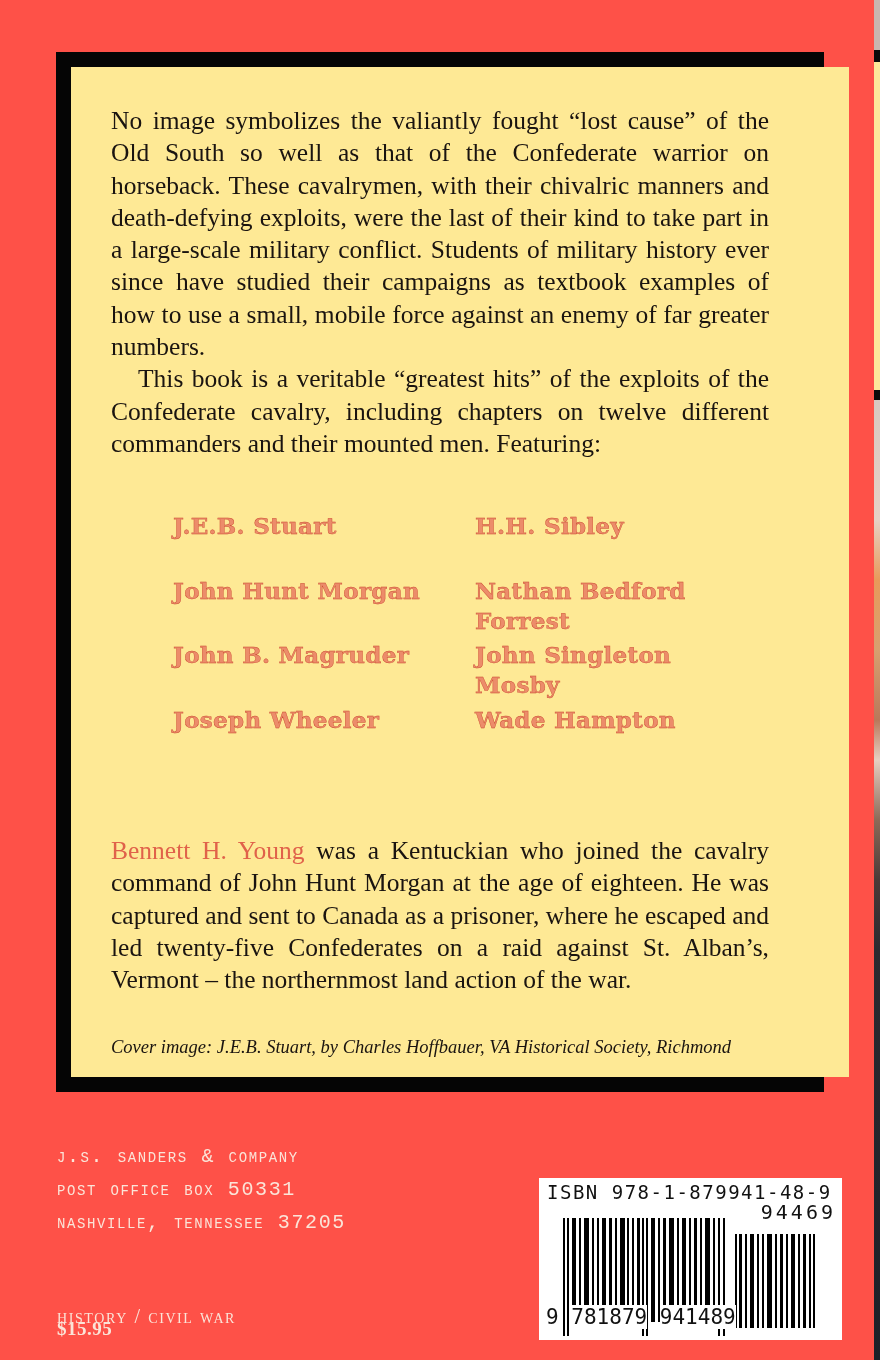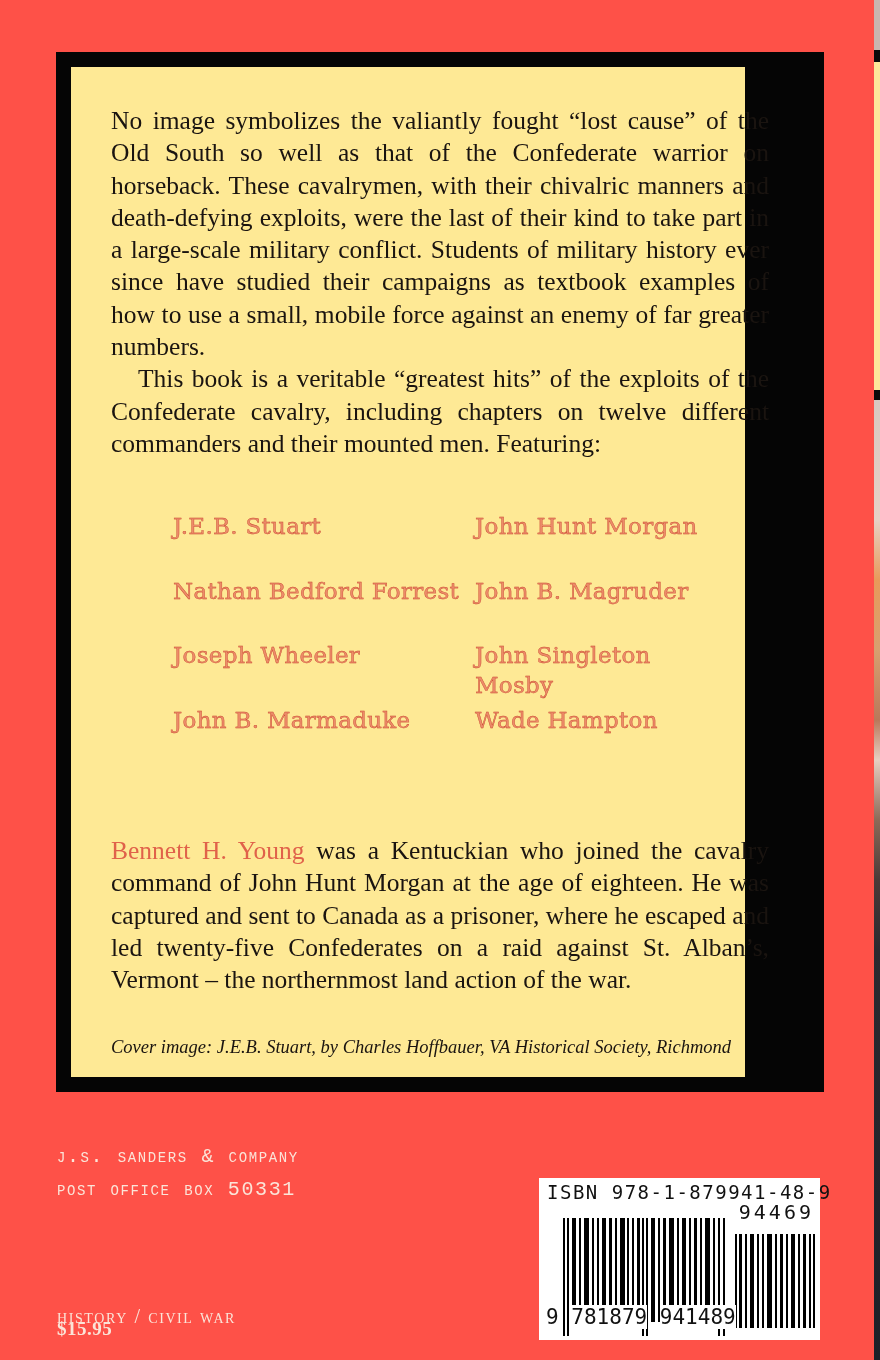--- a/index.html
+++ b/index.html
@@ -11,36 +11,36 @@
   .cover { position: absolute; left: 0; top: 0; width: 874px; height: 1360px; background: #fe5148; }
 
   
   .spine { position: absolute; left: 874px; top: 0; width: 6px; height: 1360px;
     background: linear-gradient(180deg, #c9b6b0 0px, #c9b6b0 50px, #0a0a0a 50px, #0a0a0a 62px,
       #fde99a 62px, #fde99a 390px, #0a0a0a 390px, #0a0a0a 400px, #d8c8c0 400px, #e6d2c6 520px,
       #e89a5a 580px, #d7a070 650px, #b9785a 720px, #e6cfc2 760px, #8c6a58 820px, #4a3a38 880px,
       #2b2a30 950px, #1c2028 1360px); }
 
   .frame { position: absolute; left: 56px; top: 52px; width: 768px; height: 1040px; background: #050505; }
-  .panel { position: absolute; left: 15px; top: 15px; width: 646px; height: 1010px; background: #fee995; padding-left: 28px; }
+  .panel { position: absolute; left: 15px; top: 15px; width: 778px; height: 1010px; background: #fee995; }
 
   .body-text {
     position: absolute; left: 40px; top: 38px; width: 658px;
     color: #1a1410; font-size: 25.5px; line-height: 32.3px; text-align: justify;
   }
   .body-text p { margin: 0; }
   .body-text p.indent { text-indent: 27px; }
 
   .names {
     position: absolute; left: 102px; top: 444px; width: 560px;
     display: grid; grid-template-columns: 302px 258px; row-gap: 0;
   }
   .name {
     height: 64.5px; line-height: 30px;
-    color: #e0644a; font-size: 23px; font-weight: normal; letter-spacing: 0.3px;
+    color: #e0644a; font-size: 23px; font-weight: bold; letter-spacing: 0.3px;
     font-family: "DejaVu Serif", serif;
     -webkit-text-stroke: 0.4px #c8452e; color: #ec8c6a;
   }
 
   .bio {
     position: absolute; left: 40px; top: 768px; width: 658px;
     color: #1a1410; font-size: 25.5px; line-height: 32.3px; text-align: justify;
   }
   .bio .author { color: #e0624a; }
 
@@ -52,21 +52,21 @@
   .publisher {
     position: absolute; left: 57px; top: 1140px;
     color: #fbe4d8; font-size: 20px; letter-spacing: 1.6px; line-height: 33px;
     font-variant: small-caps; text-transform: lowercase;
   }
   .publisher div { font-variant: small-caps; font-family: Liberation Mono, monospace; }
   .category { position: absolute; left: 57px; top: 1272px; color: #fbe4d8; font-size: 20px; letter-spacing: 1.6px; font-variant: small-caps; text-transform: lowercase; margin-top: 33px; }
   .price { position: absolute; left: 57px; top: 1318px; color: #fbe4d8; font-size: 19px; letter-spacing: 0.5px; font-weight: bold; }
 
   .barcode-box {
-    position: absolute; left: 539px; top: 1178px; width: 281px; height: 162px; background: #ffffff;
+    position: absolute; left: 539px; top: 1178px; width: 303px; height: 162px; background: #ffffff;
   }
   .isbn-line { position: absolute; left: 8px; top: 3px; font-family: "DejaVu Sans Mono", monospace; font-size: 19px; color: #111; letter-spacing: 1.5px; white-space: nowrap; }
   .addon-digits { position: absolute; right: 6px; top: 22px; font-family: "DejaVu Sans Mono", monospace; font-size: 20px; color: #111; letter-spacing: 3px; }
   .bars-main { position: absolute; left: 24px; top: 40px; width: 164px; height: 118px; }
   .bars-addon { position: absolute; left: 196px; top: 56px; width: 80px; height: 94px; }
   .ean-digits { position: absolute; left: 7px; top: 127px; font-family: "DejaVu Sans Mono", monospace; font-size: 21px; color: #111; background: transparent; white-space: nowrap; }
   .ean-digits span { background: #fff; }
 </style>
 </head>
 <body>
@@ -76,38 +76,39 @@
   <div class="frame">
     <div class="panel">
 
       <div class="body-text">
         <p>No image symbolizes the valiantly fought “lost cause” of the Old South so well as that of the Confederate warrior on horseback. These cavalrymen, with their chivalric manners and death-defying exploits, were the last of their kind to take part in a large-scale military conflict. Students of military his­tory ever since have studied their campaigns as textbook examples of how to use a small, mobile force against an enemy of far greater numbers.</p>
         <p class="indent">This book is a veritable “greatest hits” of the exploits of the Confederate cavalry, including chapters on twelve different commanders and their mounted men. Featuring:</p>
       </div>
 
       <div class="names">
         <div class="name">J.E.B. Stuart</div>
+        <div class="name">H.H. Sibley</div>
         <div class="name">John Hunt Morgan</div>
         <div class="name">Nathan Bedford Forrest</div>
         <div class="name">John B. Magruder</div>
+        <div class="name">John Singleton Mosby</div>
         <div class="name">Joseph Wheeler</div>
-        <div class="name">John Singleton Mosby</div>
-        <div class="name">John B. Marmaduke</div>
         <div class="name">Wade Hampton</div>
       </div>
 
       <div class="bio"><span class="author">Bennett H. Young</span><span> was a Kentuckian who joined the cavalry command of John Hunt Morgan at the age of eighteen. He was captured and sent to Canada as a prisoner, where he escaped and led twenty-five Confederates on a raid against St. Alban’s, Vermont – the northernmost land action of the war.</span></div>
 
       <div class="credit">Cover image: J.E.B. Stuart, by Charles Hoffbauer, VA Historical Society, Richmond</div>
     </div>
   </div>
 
   <div class="publisher">
     <div>J.S. Sanders &amp; Company</div>
     <div>Post Office Box 50331</div>
+    <div>Nashville, Tennessee 37205</div>
   </div>
 
   <div class="category">History / Civil War</div>
   <div class="price">$15.95</div>
 
   <div class="barcode-box">
     <div class="isbn-line">ISBN 978-1-879941-48-9</div>
     <div class="addon-digits">94469</div>
     <svg class="bars-main" viewBox="0 0 164 118" preserveAspectRatio="none">
       <g fill="#000">

